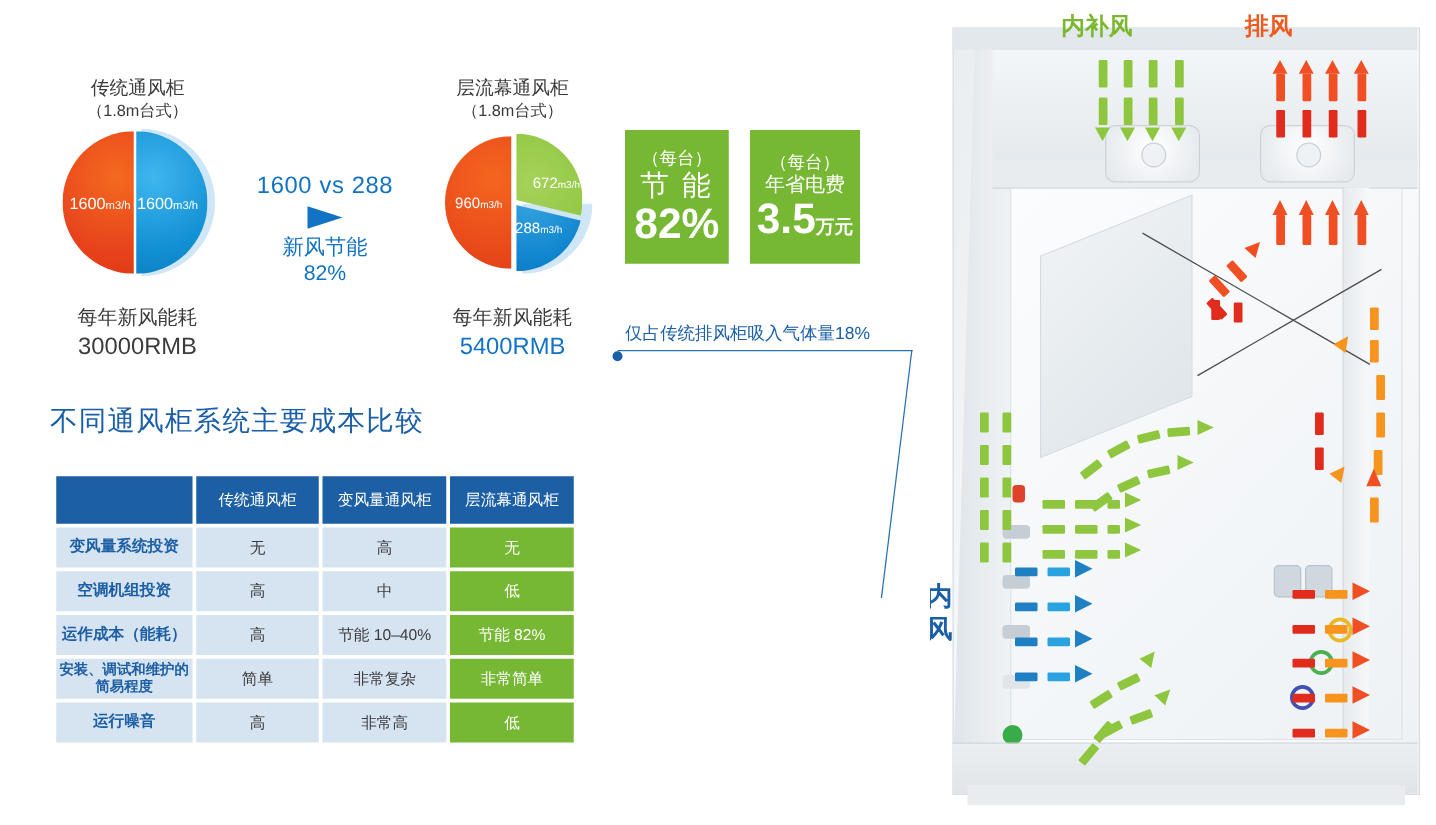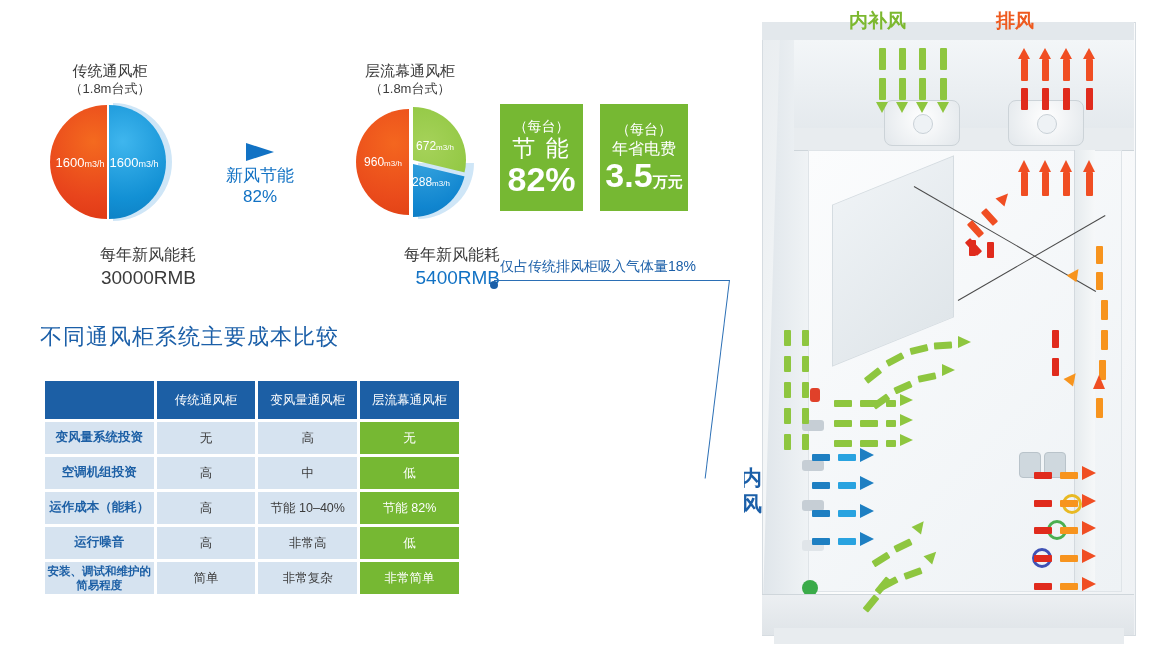--- a/index.html
+++ b/index.html
@@ -15,21 +15,21 @@
   #header-marker{width:11px;height:22px;display:flex;flex-direction:column;}
   #header-marker .top{flex:1;background:#1b5fa8;}
   #header-marker .bot{flex:1;background:#7cb82f;}
   #header-title{font-size:25px;color:#3b3b3b;letter-spacing:1px;line-height:1;}
 
   
   .pie-block{position:absolute;}
   .pie-cap{text-align:center;color:#3b3b3b;line-height:1.25;}
   .pie-cap .l1{font-size:15px;}
   .pie-cap .l2{font-size:13px;}
-  .pie-foot{text-align:right;line-height:1.3;}
+  .pie-foot{text-align:center;line-height:1.3;}
   .pie-foot .l1{font-size:16px;color:#3b3b3b;}
   .pie-foot .l2{font-size:19px;color:#3b3b3b;}
   .pie-foot .l2.blue{color:#1272c4;}
 
   .pie-wrap{position:relative;width:140px;height:118px;margin:6px auto 0;}
 
   
   .ring{position:absolute;border-radius:50%;}
 
   
@@ -161,20 +161,21 @@
         <span>1600</span><span style="font-size:9px;">m3/h</span>
       </div>
     </div>
     <div class="pie-foot" style="margin-top:24px;">
       <div class="l1">每年新风能耗</div>
       <div class="l2">30000RMB</div>
     </div>
   </div>
 
   <div id="vs-block">
+    <div id="vs-line1">1600 vs 288</div>
     <div id="vs-arrow"></div>
     <div id="vs-line2">新风节能</div>
     <div id="vs-line3">82%</div>
   </div>
 
   <div class="pie-block" style="left:320px;top:62px;width:180px;">
     <div class="pie-cap">
       <div class="l1">层流幕通风柜</div>
       <div class="l2">（1.8m台式）</div>
     </div>
@@ -190,21 +191,21 @@
       <div class="ring" style="left:20px;top:4px;width:106px;height:106px;
            background:radial-gradient(circle at 62% 36%,#a6d25a 0%,#8ec63f 60%,#79b32c 100%);
            clip-path:polygon(50% 50%,50% 0,100% 0,100% 62%);"></div>
 
       <div class="ring" style="left:20px;top:8px;width:106px;height:106px;
            background:radial-gradient(circle at 60% 40%,#3aa7e0 0%,#1085cf 60%,#0a6cae 100%);
            clip-path:polygon(50% 50%,100% 62%,100% 100%,50% 100%);"></div>
       <div style="position:absolute;left:14px;top:52px;width:58px;color:#fff;font-size:12px;text-align:center;">
         <span>960</span><span style="font-size:8px;">m3/h</span>
       </div>
-      <div style="position:absolute;left:66px;top:36px;width:58px;color:#fff;font-size:12px;text-align:center;">
+      <div style="position:absolute;left:66px;top:36px;width:58px;color:#fff;font-size:12px;text-align:right;">
         <span>672</span><span style="font-size:8px;">m3/h</span>
       </div>
       <div style="position:absolute;left:62px;top:72px;width:58px;color:#fff;font-size:12px;text-align:center;">
         <span>288</span><span style="font-size:8px;">m3/h</span>
       </div>
     </div>
     <div class="pie-foot" style="margin-top:24px;">
       <div class="l1">每年新风能耗</div>
       <div class="l2 blue">5400RMB</div>
     </div>
@@ -257,30 +258,30 @@
         <td class="val">中</td>
         <td class="best">低</td>
       </tr>
       <tr>
         <td class="rowhead">运作成本（能耗）</td>
         <td class="val">高</td>
         <td class="val">节能 10–40%</td>
         <td class="best">节能 82%</td>
       </tr>
       <tr>
+        <td class="rowhead" style="font-size:11.5px;">安装、调试和维护的简易程度</td>
+        <td class="val">简单</td>
+        <td class="val">非常复杂</td>
+        <td class="best">非常简单</td>
+      </tr>
+      <tr>
         <td class="rowhead">运行噪音</td>
         <td class="val">高</td>
         <td class="val">非常高</td>
         <td class="best">低</td>
-      </tr>
-      <tr>
-        <td class="rowhead" style="font-size:11.5px;">安装、调试和维护的简易程度</td>
-        <td class="val">简单</td>
-        <td class="val">非常复杂</td>
-        <td class="best">非常简单</td>
       </tr>
     </tbody>
   </table>
 
   <div id="illu">
 
     <div class="hood" id="hood-outer"></div>
     <div class="hood" id="hood-lwall"></div>
     <div class="hood" id="hood-top-band"></div>
     <div class="hood" id="hood-plenum"></div>

